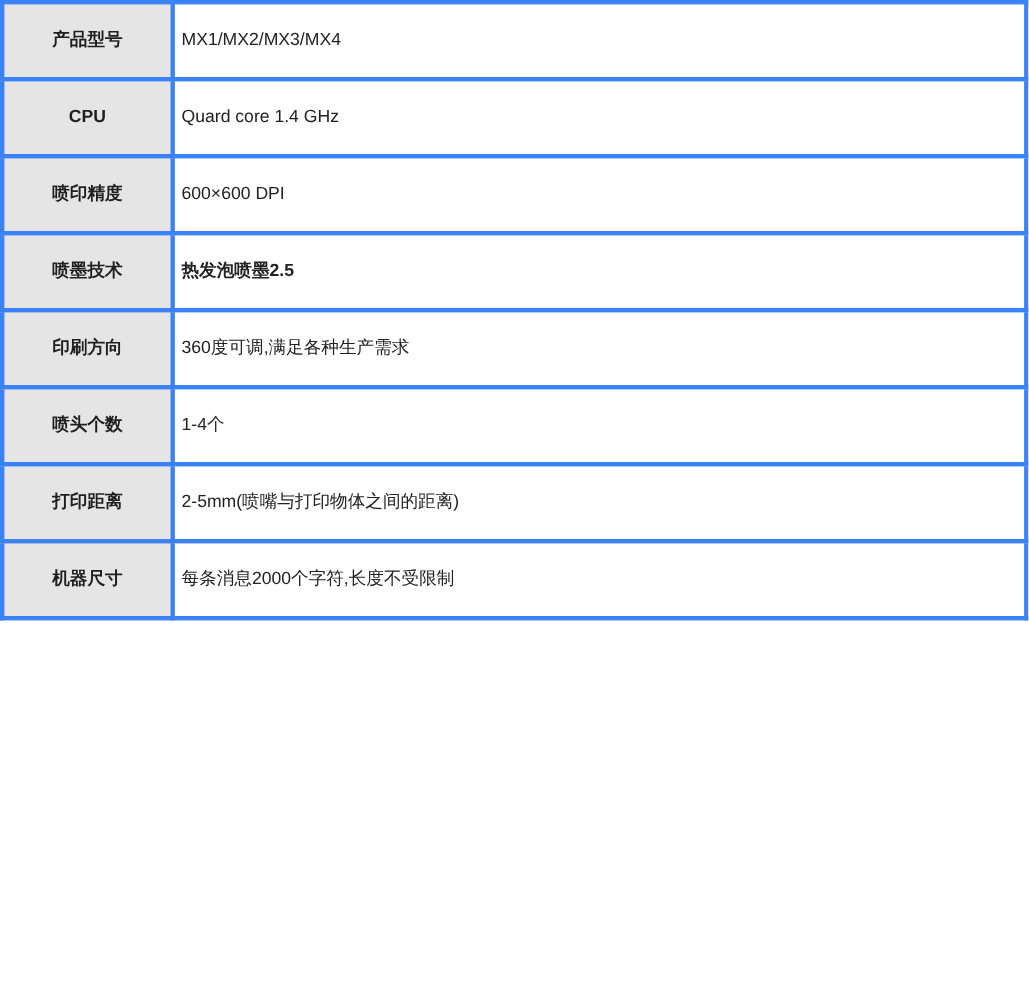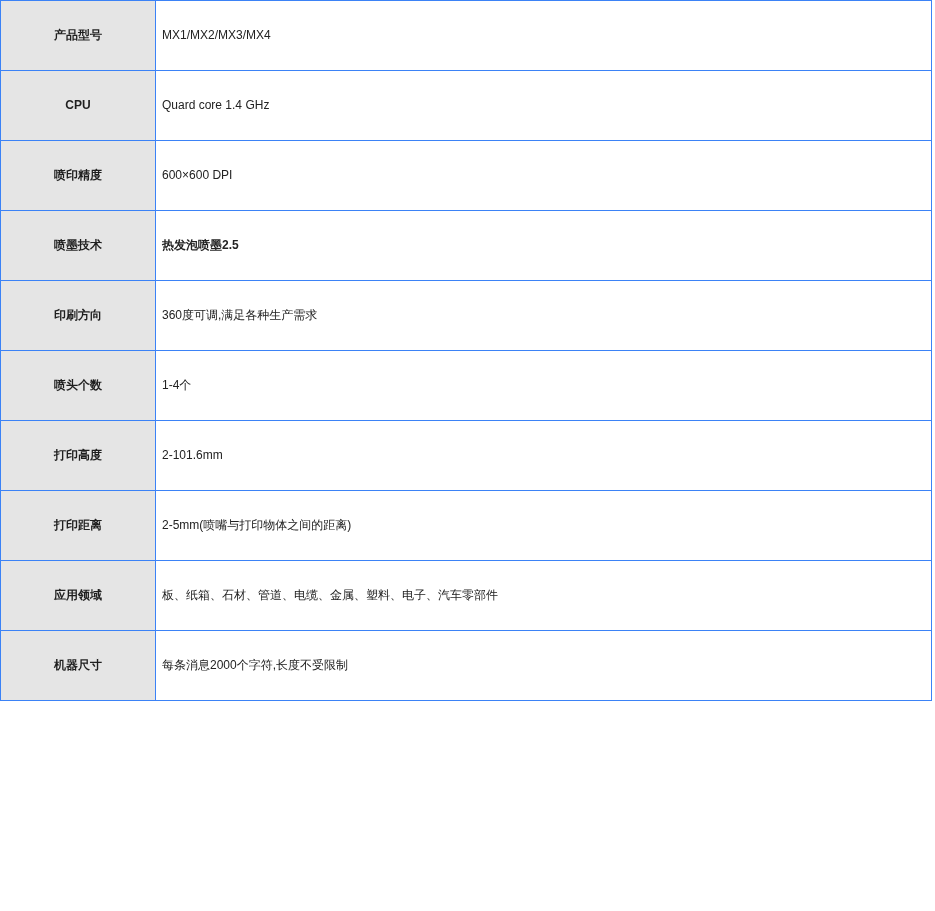--- a/index.html
+++ b/index.html
@@ -19,22 +19,22 @@
     border-collapse: collapse;
     table-layout: fixed;
     margin: 0;
   }
   .spec-table col.label-col { width: 155px; }
   .spec-table col.value-col { width: 776px; }
   .spec-table tr {
     height: 70px;
   }
   .spec-table td {
-    border: 1px solid #3b82f6;
-    font-size: 12px;
+    border: 4px solid #3b82f6;
+    font-size: 16px;
     line-height: 1.4;
     vertical-align: middle;
   }
   .spec-table td.label {
     background: #e5e5e5;
     text-align: center;
     font-weight: bold;
     color: #1f1f1f;
     padding: 6px 4px;
   }
@@ -77,29 +77,21 @@
       </tr>
       <tr>
         <td class="label">印刷方向</td>
         <td class="value">360度可调,满足各种生产需求</td>
       </tr>
       <tr>
         <td class="label">喷头个数</td>
         <td class="value">1-4个</td>
       </tr>
       <tr>
-        <td class="label">打印高度</td>
-        <td class="value">2-101.6mm</td>
-      </tr>
-      <tr>
         <td class="label">打印距离</td>
         <td class="value">2-5mm(喷嘴与打印物体之间的距离)</td>
-      </tr>
-      <tr>
-        <td class="label">应用领域</td>
-        <td class="value">板、纸箱、石材、管道、电缆、金属、塑料、电子、汽车零部件</td>
       </tr>
       <tr>
         <td class="label">机器尺寸</td>
         <td class="value">每条消息2000个字符,长度不受限制</td>
       </tr>
     </tbody>
 </table>
 
 </body></html>

